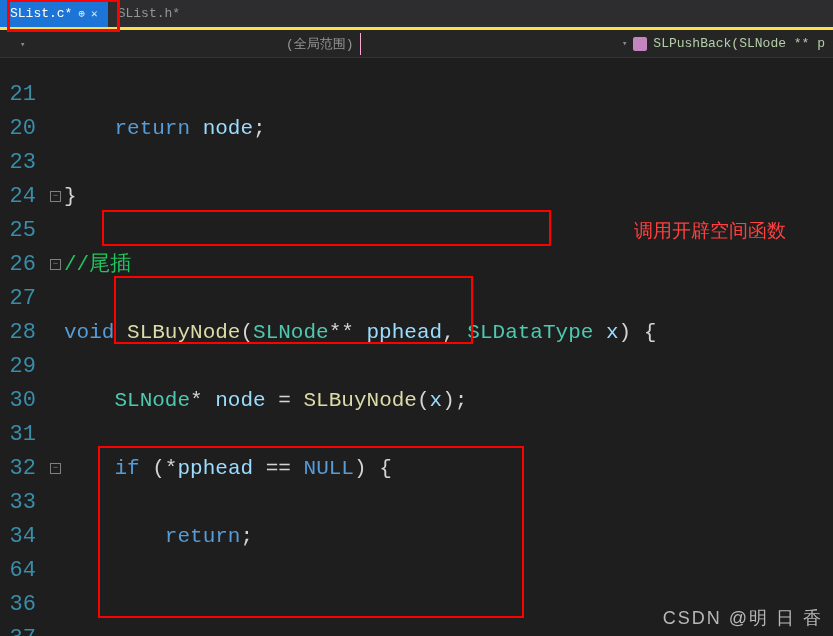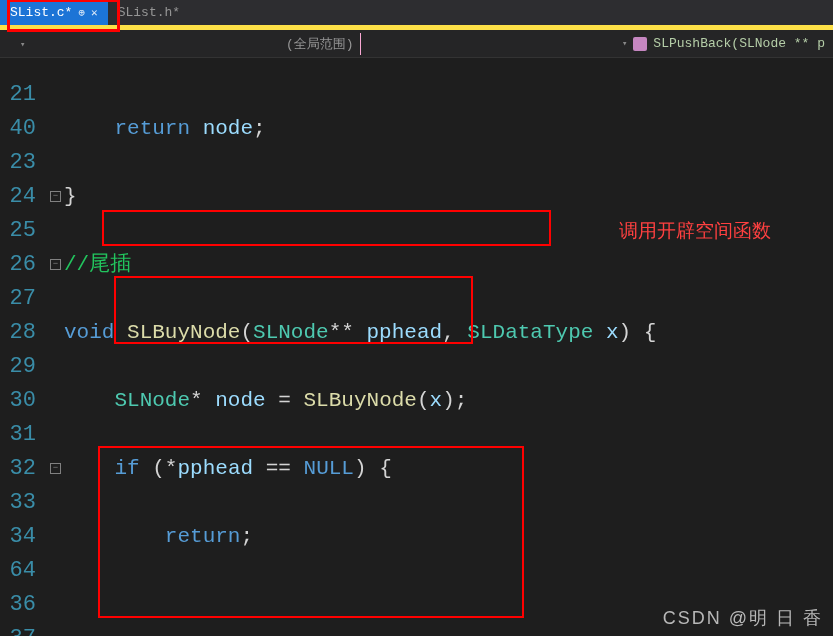--- a/index.html
+++ b/index.html
@@ -10,21 +10,21 @@
       width: 833px;
       height: 636px;
       overflow: hidden;
       position: relative;
     }
     .tab-bar {
       height: 30px;
       background: #2d2d30;
       display: flex;
       align-items: stretch;
-      border-bottom: 5px solid #fde047;
+      border-bottom: 3px solid #fde047;
     }
     .tab {
       padding: 6px 10px;
       font-size: 13px;
       color: #969696;
       display: flex;
       align-items: center;
       cursor: pointer;
       gap: 6px;
     }
@@ -182,21 +182,21 @@
   <div class="context-func">
     <span class="chev">▾</span>
     <span class="func-icon"></span>
     <span>SLPushBack(SLNode ** p</span>
   </div>
 </div>
 
 <div class="editor">
   <div class="gutter" id="gutter">
       <div>21</div>
-      <div>40</div>
+      <div>20</div>
       <div>23</div>
       <div>24</div>
       <div>25</div>
       <div>26</div>
       <div>27</div>
       <div>28</div>
       <div>29</div>
       <div>30</div>
       <div>31</div>
       <div>32</div>
@@ -223,19 +223,19 @@
 
 
 
 
 
 
 
 
 
     <div class="red-box" style="top:136px;left:38px;width:449px;height:36px"></div>
-    <div class="annotation" style="top:140px;left:555px">调用开辟空间函数</div>
+    <div class="annotation" style="top:140px;left:570px">调用开辟空间函数</div>
     <div class="red-box" style="top:202px;left:50px;width:359px;height:68px"></div>
     <div class="red-box" style="top:372px;left:34px;width:426px;height:172px"></div>
   </div>
 </div>
 
 <div class="watermark">CSDN @明 日 香</div>
 
 </body></html>

